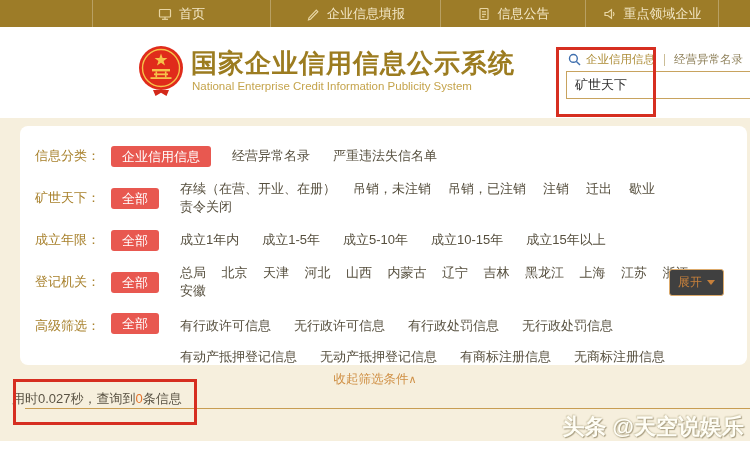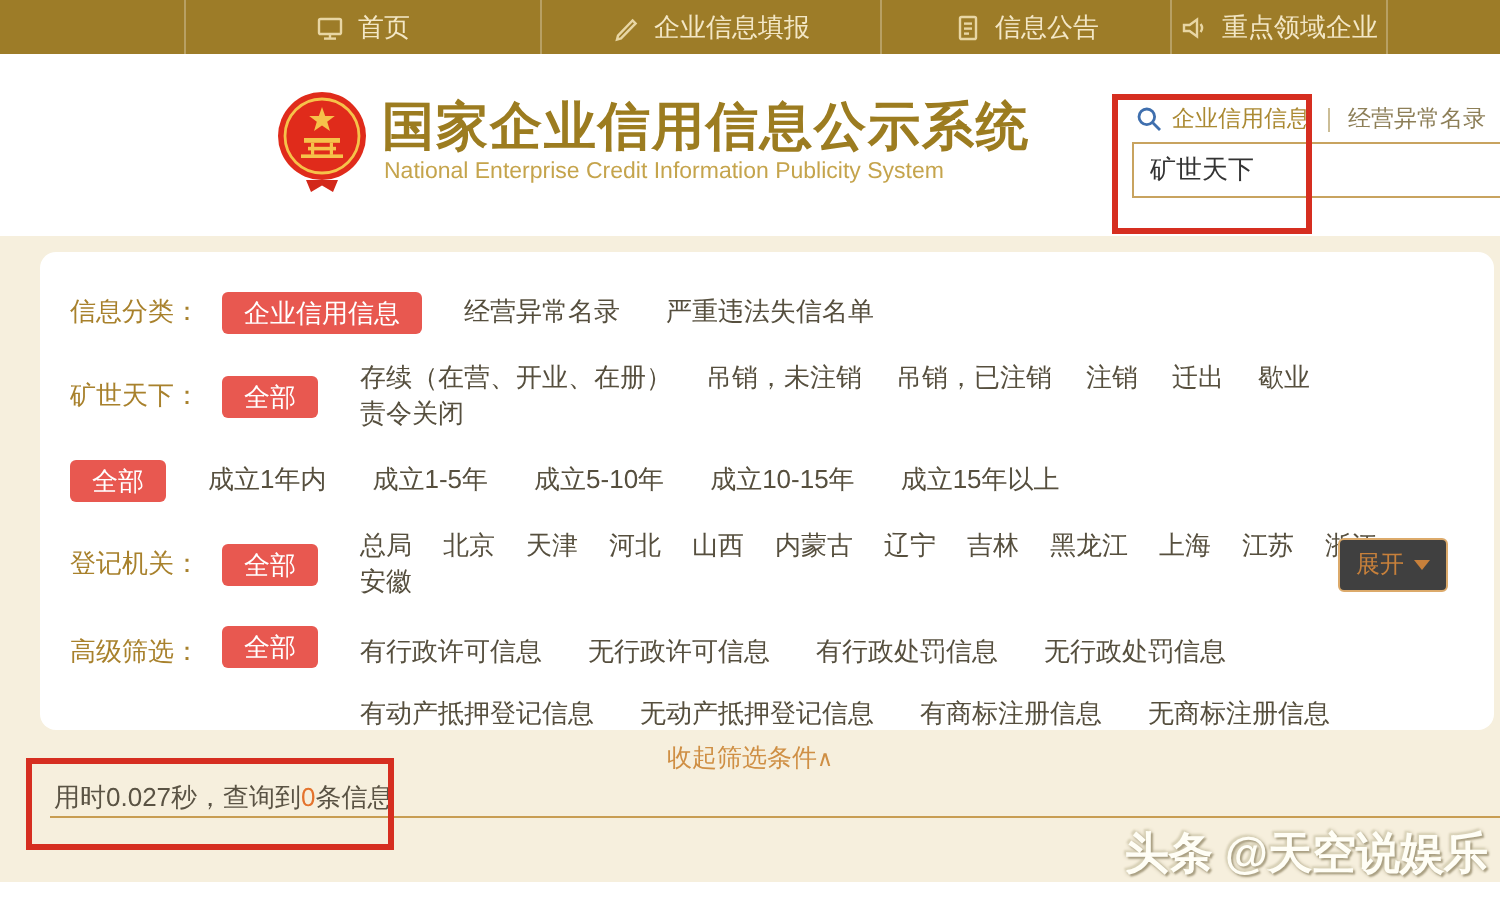--- a/index.html
+++ b/index.html
@@ -7,21 +7,21 @@
   body { font-family:"Liberation Sans","DejaVu Sans",sans-serif; background:#fff; }
   #page { position:relative; width:750px; height:453px; overflow:hidden; background:#fff; }
 
   
   .topnav { position:absolute; left:0; top:0; width:750px; height:27px; background:#9d7c28; display:flex; }
   .topnav .spacer { width:92px; flex:none; }
   .nav-item { display:flex; align-items:center; justify-content:center; gap:7px;
               color:#f3e7c6; font-size:13px; border-left:1px solid rgba(255,255,255,.28); cursor:pointer; }
   .nav-item:last-child { border-right:1px solid rgba(255,255,255,.28); }
   .nav-item svg { display:block; }
-  .w1{width:178px;} .w2{width:170px;} .w3{width:145px;} .w4{width:109px;}
+  .w1{width:178px;} .w2{width:170px;} .w3{width:145px;} .w4{width:134px;}
 
   
   .header { position:absolute; left:0; top:27px; width:750px; height:91px; background:#fff; }
   .emblem { position:absolute; left:137px; top:18px; width:48px; height:52px; }
   .site-title { position:absolute; left:191px; top:19px; font-size:26px; font-weight:700;
                 color:#9c7c20; letter-spacing:1px; white-space:nowrap; }
   .site-subtitle { position:absolute; left:192px; top:53px; font-size:11.5px; color:#c5a44c; white-space:nowrap; }
 
   .search-tabs { position:absolute; left:568px; top:25px; display:flex; align-items:center; font-size:11.5px; white-space:nowrap; }
   .search-tabs .mag { margin-right:5px; display:flex; }
@@ -50,21 +50,21 @@
   .expand-btn { position:absolute; right:8px; top:8px; border:1px solid #dcaa6b; background:#404040;
                 color:#c7803b; font-size:12px; padding:4px 8px; border-radius:3px; cursor:pointer;
                 display:flex; align-items:center; gap:5px; }
   .caret-down { width:0; height:0; border-left:4px solid transparent; border-right:4px solid transparent;
                 border-top:5px solid #c7803b; }
 
   .collapse-link { position:absolute; left:0; top:371px; width:750px; text-align:center;
                    color:#cf8f44; font-size:12.5px; cursor:pointer; }
   .collapse-link .caret { font-size:11px; }
 
-  .results-line { position:absolute; left:27px; top:390px; font-size:13px; color:#5a5344; }
+  .results-line { position:absolute; left:12px; top:390px; font-size:13px; color:#5a5344; }
   .results-line .count { color:#e4732d; }
   .gold-hr { position:absolute; left:25px; top:408px; width:725px; border-top:1px solid #c89d52; }
   .bottom-strip { position:absolute; left:0; top:441px; width:750px; height:12px; background:#fff; }
 
   
   .redbox { position:absolute; border:3px solid #d62e20; pointer-events:none; }
   .redbox.search-area { left:556px; top:47px; width:100px; height:70px; }
   .redbox.result-area { left:13px; top:379px; width:184px; height:46px; }
 
   
@@ -175,20 +175,21 @@
             <a class="opt">吊销，未注销</a>
             <a class="opt">吊销，已注销</a>
             <a class="opt">注销</a>
             <a class="opt">迁出</a>
             <a class="opt">歇业</a>
             <a class="opt">责令关闭</a>
           </span>
       </div>
 
       <div class="filter-row">
+        <span class="filter-label">成立年限：</span>
         <span class="btn-selected">全部</span>
         <span class="opts">
 
         <a class="opt">成立1年内</a>
             <a class="opt">成立1-5年</a>
             <a class="opt">成立5-10年</a>
             <a class="opt">成立10-15年</a>
             <a class="opt">成立15年以上</a>
           </span>
       </div>

